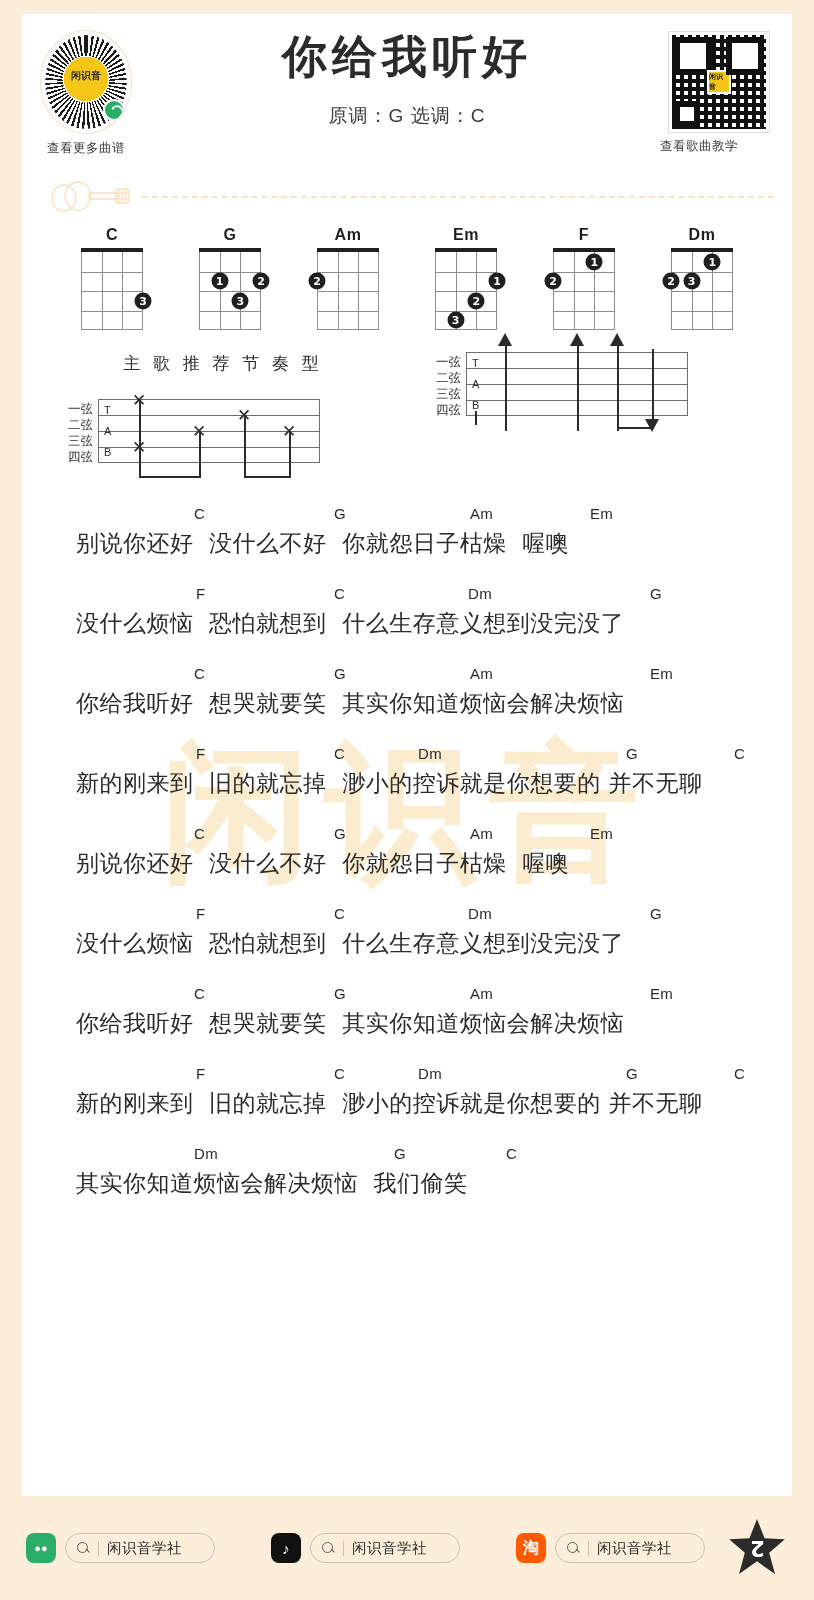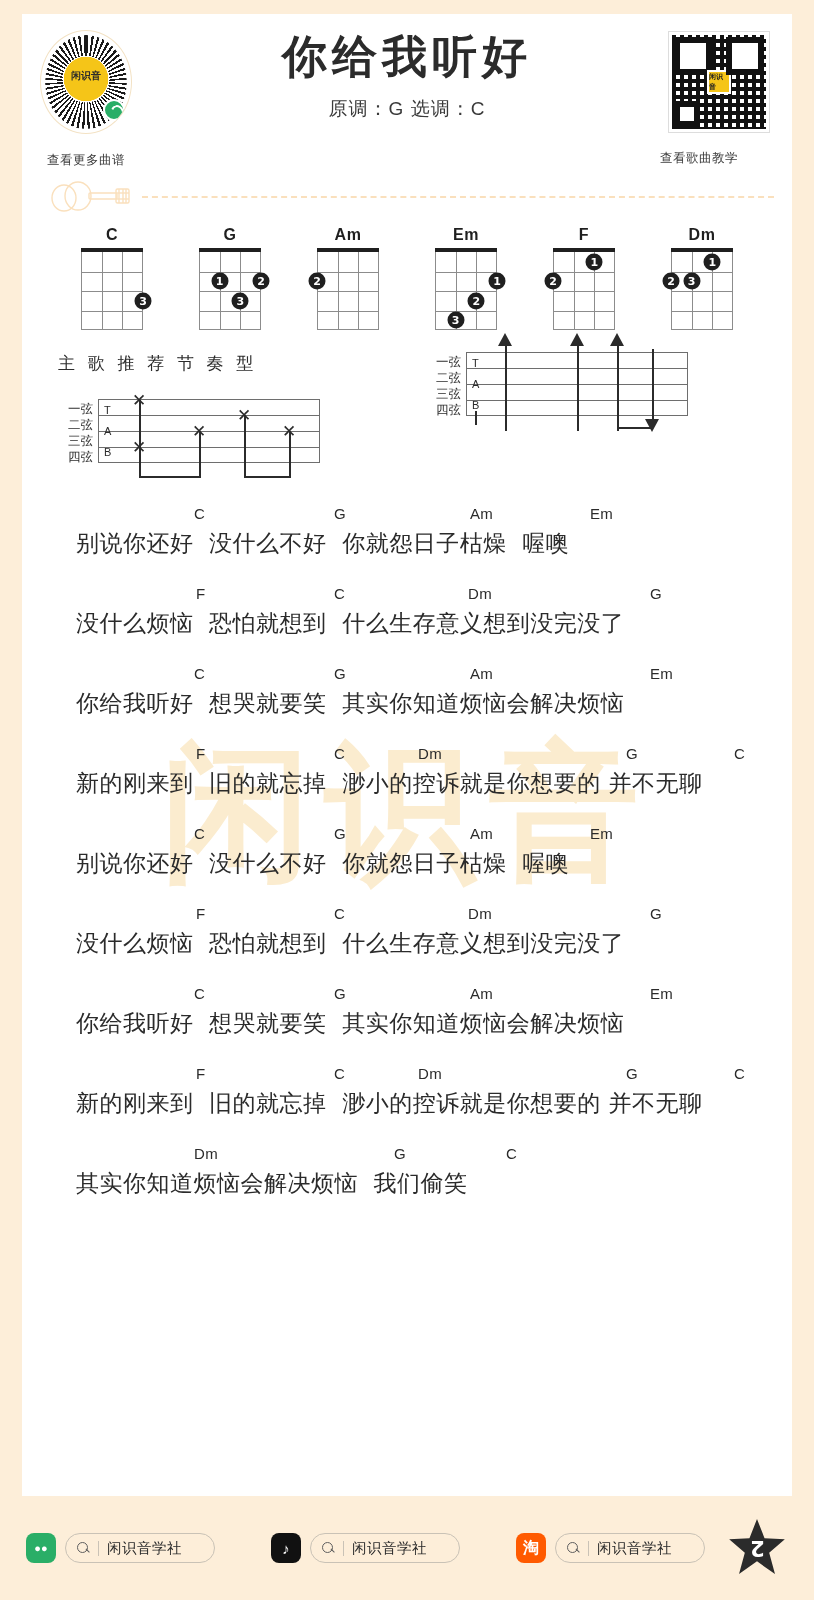--- a/index.html
+++ b/index.html
@@ -29,21 +29,21 @@
   }
   .qr-left {
     position: absolute; left: 12px; top: 16px;
     width: 104px; text-align: center;
   }
   .qr-right {
     position: absolute; right: 14px; top: 18px;
     width: 118px; text-align: left;
   }
   .qr-caption {
-    font-size: 12.5px; color: #3c3c3c; margin-top: 18px;
+    font-size: 12.5px; color: #3c3c3c; margin-top: 6px;
     letter-spacing: 0.5px; white-space: nowrap;
   }
   .qr-box-round {
     width: 92px; height: 104px; margin: 0 auto;
     border-radius: 46px / 52px;
     background:
       radial-gradient(circle at 50% 47%, #f5c518 0 22px, transparent 22.5px),
       #ffffff;
     position: relative; overflow: hidden;
     border: 1px solid #f3e2c4;
@@ -106,21 +106,21 @@
   .title-block {
     position: absolute; left: 0; right: 0; top: 18px;
     text-align: center;
   }
   .song-title {
     font-size: 45px; font-weight: bold; color: #2b2b2b;
     letter-spacing: 5px; line-height: 1.12;
     font-family: "DejaVu Sans", "Liberation Sans", sans-serif;
   }
   .meta-key {
-    margin-top: 14px; font-size: 19px; color: #3a3a3a;
+    margin-top: 21px; font-size: 19px; color: #3a3a3a;
     letter-spacing: 1px;
   }
   .meta-credits {
     margin-top: 9px; font-size: 19px; color: #3a3a3a;
     letter-spacing: 1px;
   }
 
   
   .divider-row {
     position: relative; height: 38px; margin-top: 2px;
@@ -163,21 +163,21 @@
     font-family: "DejaVu Sans", sans-serif;
   }
 
   
   .rhythm-section {
     display: flex; justify-content: space-between;
     padding: 22px 36px 0 36px;
   }
   .rhythm-block { width: 330px; }
   .rhythm-title {
-    text-align: left; font-size: 17px; color: #2b2b2b;
+    text-align: center; font-size: 17px; color: #2b2b2b;
     letter-spacing: 4px; margin-bottom: 24px;
   }
   .tab-wrap { position: relative; display: flex; align-items: flex-start; }
   .string-labels {
     width: 40px; font-size: 12.5px; color: #2b2b2b; line-height: 16px;
     text-align: right; padding-right: 5px; padding-top: 2px;
   }
   .tab-staff {
     position: relative; width: 222px; height: 64px;
     border: 1px solid #6e6e6e;

